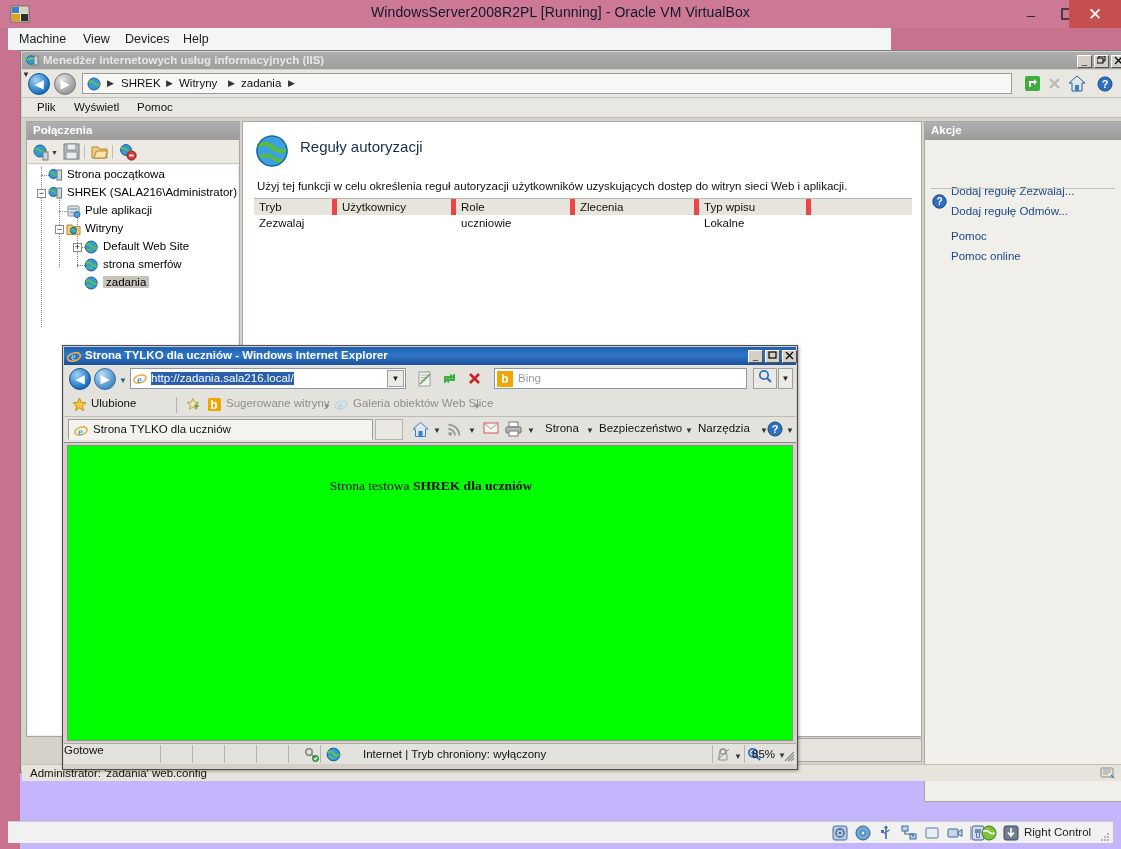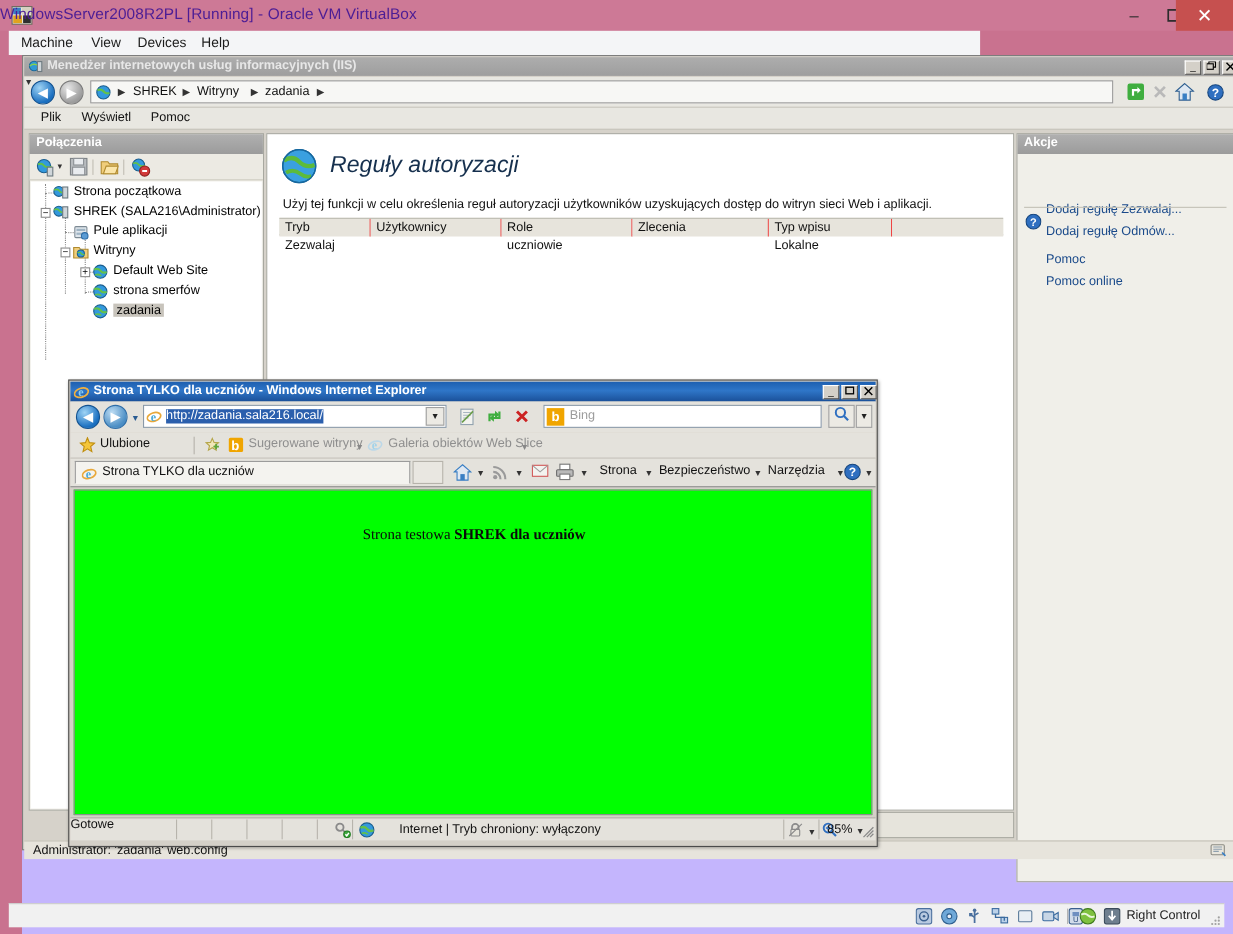--- a/index.html
+++ b/index.html
@@ -7,22 +7,22 @@
   body {
     width:1121px; height:849px; overflow:hidden;
     font-family:"Liberation Sans", sans-serif;
     font-size:12px;
     background:#c9728f;
   }
   
   #vbox-window { position:absolute; left:0; top:0; width:1121px; height:849px; background:#c9728f; }
   #vbox-titlebar { position:absolute; left:0; top:0; width:1121px; height:28px; background:#cd7996; }
   #vbox-icon { position:absolute; left:10px; top:4px; width:20px; height:20px; }
-  #vbox-title { position:absolute; left:0; top:4px; width:1121px; 
-     font-size:14px; color:#4c1d95; letter-spacing:.1px; }
+  #vbox-title { position:absolute; left:0; top:4px; width:1121px; text-align:center;
+     font-size:14px; color:#0f172a; letter-spacing:.1px; }
   .vb-btn { position:absolute; top:0; width:36px; height:28px; cursor:default; }
   #vbox-min { left:1013px; }
   #vbox-max { left:1049px; }
   #vbox-close { left:1069px; width:52px; background:#c6504f; }
   .vb-glyph { position:absolute; left:0; top:0; width:100%; height:100%;
      display:flex; align-items:center; justify-content:center; color:#2c2c2c; font-size:15px; }
   #vbox-close .vb-glyph { color:#fff; font-size:17px; }
 
   #vbox-menubar { position:absolute; left:8px; top:28px; width:883px; height:22px; background:#f4f5f7; }
   .vbm { position:absolute; top:3px; font-size:12.5px; color:#1b1b1b; padding:1px 5px; cursor:default; }
@@ -85,27 +85,27 @@
   .texp { position:absolute; width:9px; height:9px; border:1px solid #8a8a8a; background:#fff;
      font-size:9px; line-height:7px; text-align:center; color:#000; cursor:pointer; }
   .tdot { position:absolute; border-left:1px dotted #888; }
   .tdash { position:absolute; border-top:1px dotted #888; }
   .tsel { background:#c8c4bc; padding:0 3px; }
 
   
   #feature-pane { position:absolute; left:221px; top:70px; width:680px; height:616px;
      background:#ffffff; border:1px solid #a8a8a0; }
   #feat-icon { position:absolute; left:12px; top:12px; width:34px; height:34px; }
-  #feat-title { position:absolute; left:57px; top:16px; font-size:21px; color:#16304e;font-style:italic; }
+  #feat-title { position:absolute; left:57px; top:16px; font-size:15px; color:#16304e; }
   #feat-desc { position:absolute; left:14px; top:58px; width:650px; font-size:11.5px; color:#111; }
   #rules-table { position:absolute; left:11px; top:76px; width:658px; }
   #rules-head { position:absolute; left:0; top:0; width:658px; height:16px; background:#e7e4dc;
      border-top:1px solid #b9b6ac; border-bottom:1px solid #b9b6ac; }
   .rh { position:absolute; top:0; height:16px; font-size:11.5px; color:#111; padding-left:5px;
-     line-height:16px; border-right:1px solid #ef4444; background:#e7e4dc; cursor:pointer; }
+     line-height:16px; border-right:5px solid #ef4444; background:#e7e4dc; cursor:pointer; }
   #rules-row { position:absolute; left:0; top:16px; width:658px; height:22px; }
   .rc { position:absolute; top:3px; font-size:11.5px; color:#111; padding-left:5px; }
 
   
   #act-pane { position:absolute; left:903px; top:70px; width:198px; height:681px;
      background:#f0efe9; border:1px solid #a8a8a0; }
   #act-header { position:absolute; left:0; top:0; width:196px; height:18px;
      background:linear-gradient(to bottom,#b0b0b0,#9b9b9b); }
   #act-header-text { position:absolute; left:6px; top:2px; font-size:11.5px; font-weight:bold; color:#fff; }
   .act-link { position:absolute; left:26px; font-size:11.5px; color:#1a4a8a; cursor:pointer; white-space:nowrap;margin-top:35px; }

